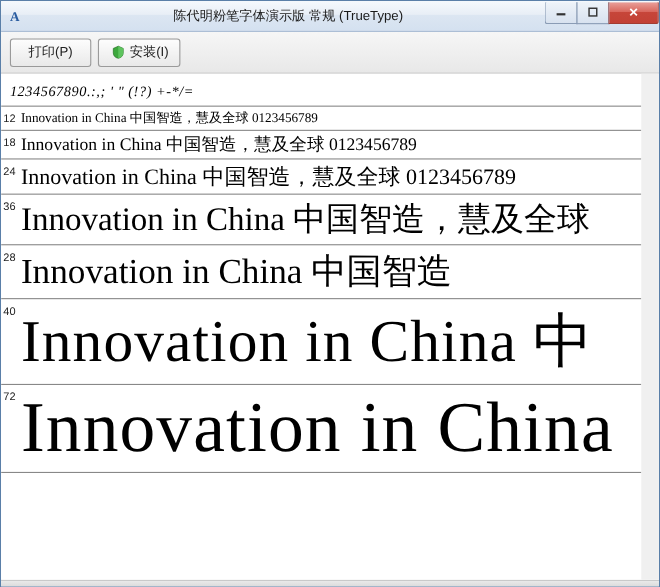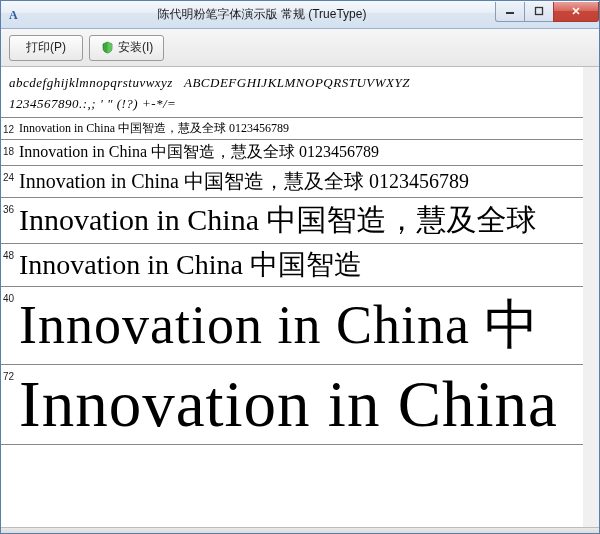--- a/index.html
+++ b/index.html
@@ -180,21 +180,21 @@
       align-self: flex-start;
     }
     .sample-text {
       font-family: "Brush Script MT", "Segoe Script", cursive;
       white-space: nowrap;
     }
     .s12 .sample-text { font-size: 12px; }
     .s18 .sample-text { font-size: 16px; }
     .s24 .sample-text { font-size: 20px; }
     .s36 .sample-text { font-size: 30px; }
-    .s48 .sample-text { font-size: 28px; }
+    .s48 .sample-text { font-size: 32px; }
     .s60 .sample-text { font-size: 54px; letter-spacing: 1px;}
     .s72 .sample-text { font-size: 65px; letter-spacing: 1px;}
     .footer {
       height: 6px;
       background: linear-gradient(to bottom, #eaeaea, #dcdcdc);
       border-top: 1px solid #bcbcbc;
     }
   </style>
 </head>
 <body>
@@ -238,45 +238,41 @@
             <path d="M6.5 1 L11 3 L11 7 Q11 11 6.5 12 Z" fill="#5ec45e"></path>
           </svg>
       </span>
       <span>安装(I)</span>
     </div>
   </div>
 
 
   <div class="preview">
     <div class="charset">
-      <div>
-        <span>abcdefghijklmnopqrstuvwxyz</span>&nbsp;&nbsp;
-        <span>ABCDEFGHIJKLMNOPQRSTUVWXYZ</span>
-      </div>
       <div>1234567890.:,; ' " (!?) +-*/=</div>
     </div>
 
     <div class="sample-row s12">
       <span class="size-label">12</span>
       <span class="sample-text">Innovation in China 中国智造，慧及全球 0123456789</span>
     </div>
     <div class="sample-row s18">
       <span class="size-label">18</span>
       <span class="sample-text">Innovation in China 中国智造，慧及全球 0123456789</span>
     </div>
     <div class="sample-row s24">
       <span class="size-label">24</span>
       <span class="sample-text">Innovation in China 中国智造，慧及全球 0123456789</span>
     </div>
     <div class="sample-row s36">
       <span class="size-label">36</span>
       <span class="sample-text">Innovation in China 中国智造，慧及全球</span>
     </div>
     <div class="sample-row s48">
-      <span class="size-label">48</span>
+      <span class="size-label">28</span>
       <span class="sample-text">Innovation in China 中国智造</span>
     </div>
     <div class="sample-row s60">
       <span class="size-label">40</span>
       <span class="sample-text">Innovation in China 中</span>
     </div>
     <div class="sample-row s72">
       <span class="size-label">72</span>
       <span class="sample-text">Innovation in China</span>
     </div>

